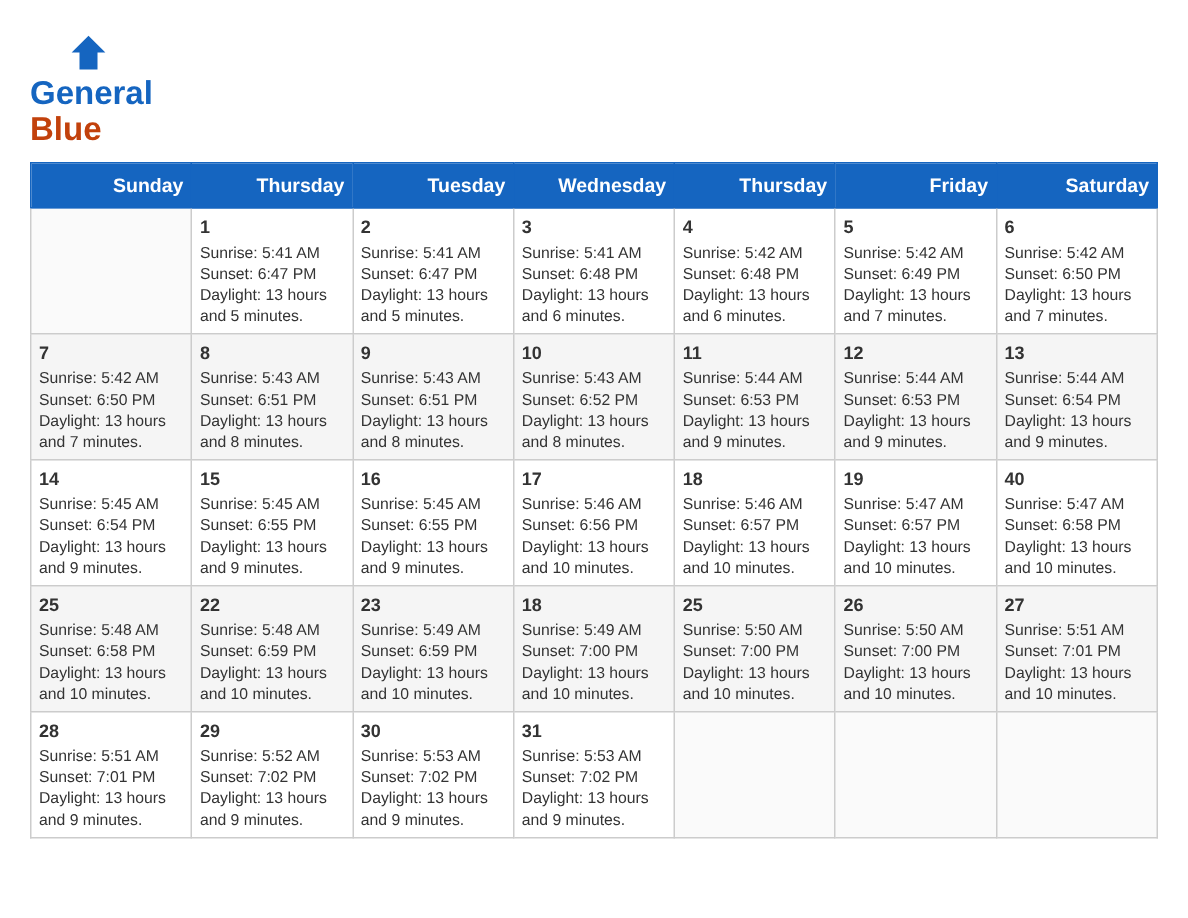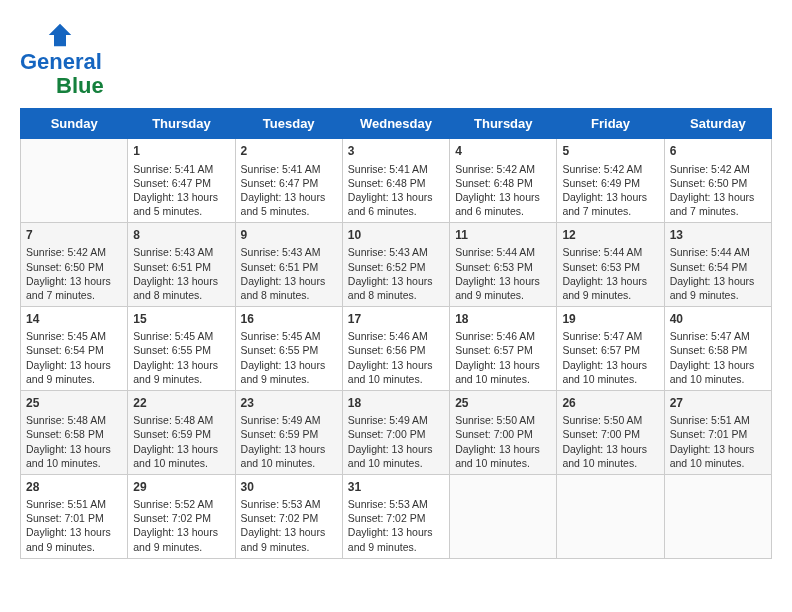--- a/index.html
+++ b/index.html
@@ -51,21 +51,21 @@
       width: 100%;
       border-collapse: collapse;
       border: 1px solid #ccc;
     }
     .calendar th {
       background: #1565c0;
       color: #fff;
       padding: 7px 5px;
       font-size: 13px;
       font-weight: bold;
-      text-align: center;
+      text-align: right;
       border: 1px solid #1565c0;
     }
     .calendar td {
       border: 1px solid #ccc;
       vertical-align: top;
       padding: 4px 5px;
       width: calc(100% / 7);
       min-height: 80px;
       font-size: 10.5px;
       color: #333;
@@ -85,21 +85,21 @@
   </style>
 </head>
 <body>
 
 <div class="header">
   <div class="logo">
     <svg class="logo-icon" viewBox="0 0 40 40">
       <polygon points="20,5 35,20 28,20 28,35 12,35 12,20 5,20" fill="#1565c0"></polygon>
     </svg>
     <div class="logo-text">
-      <span>General</span><br><span style="color:#15803d;margin-left:36px;">Blue</span>
+      <span>General</span><br><span style="color:#c2410c;">Blue</span>
     </div>
   </div>
   <div class="title-block">
     <div class="month-title"></div>
     <div class="subtitle"></div>
   </div>
 </div>
 
 <table class="calendar">
   <thead>

